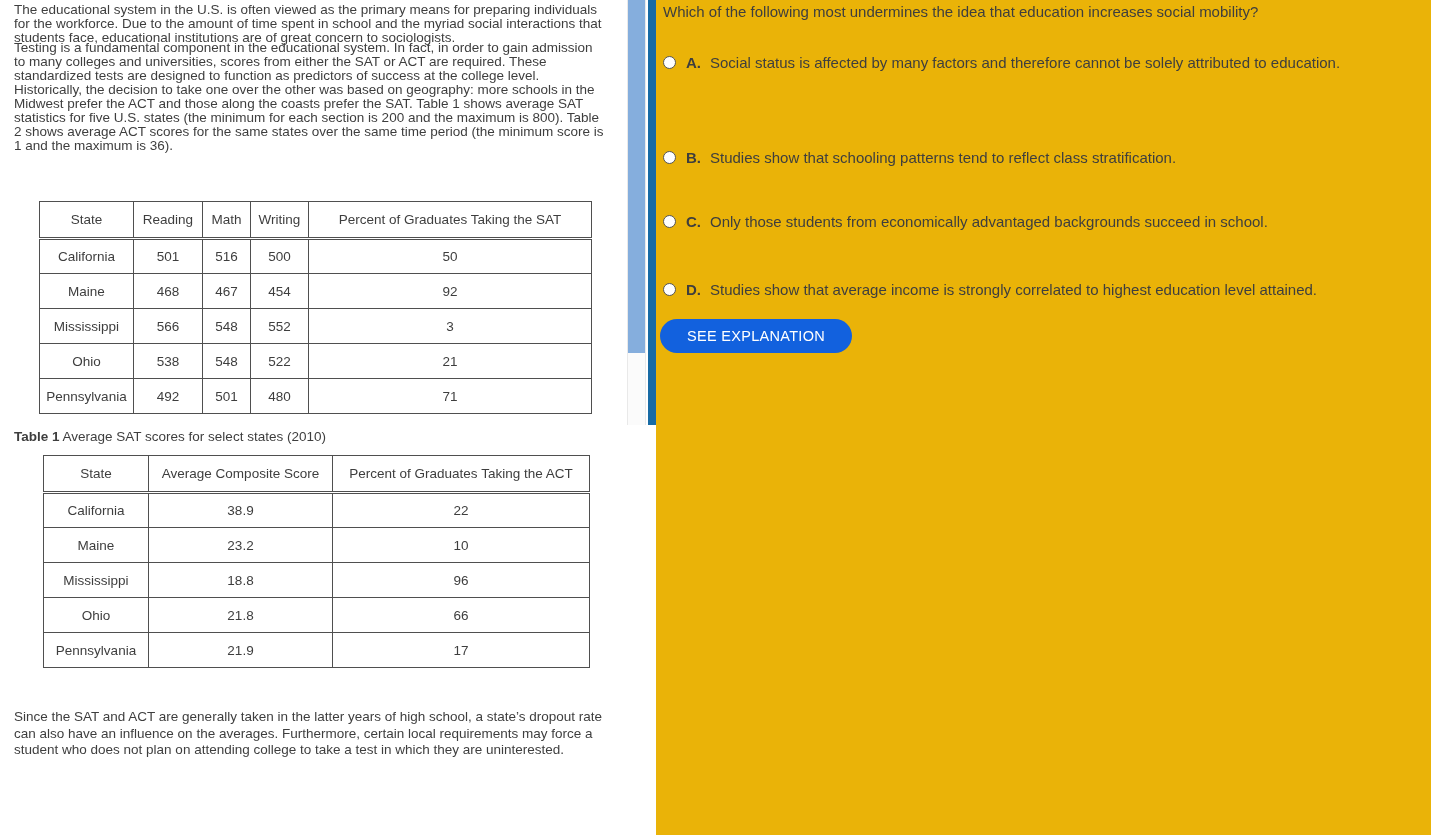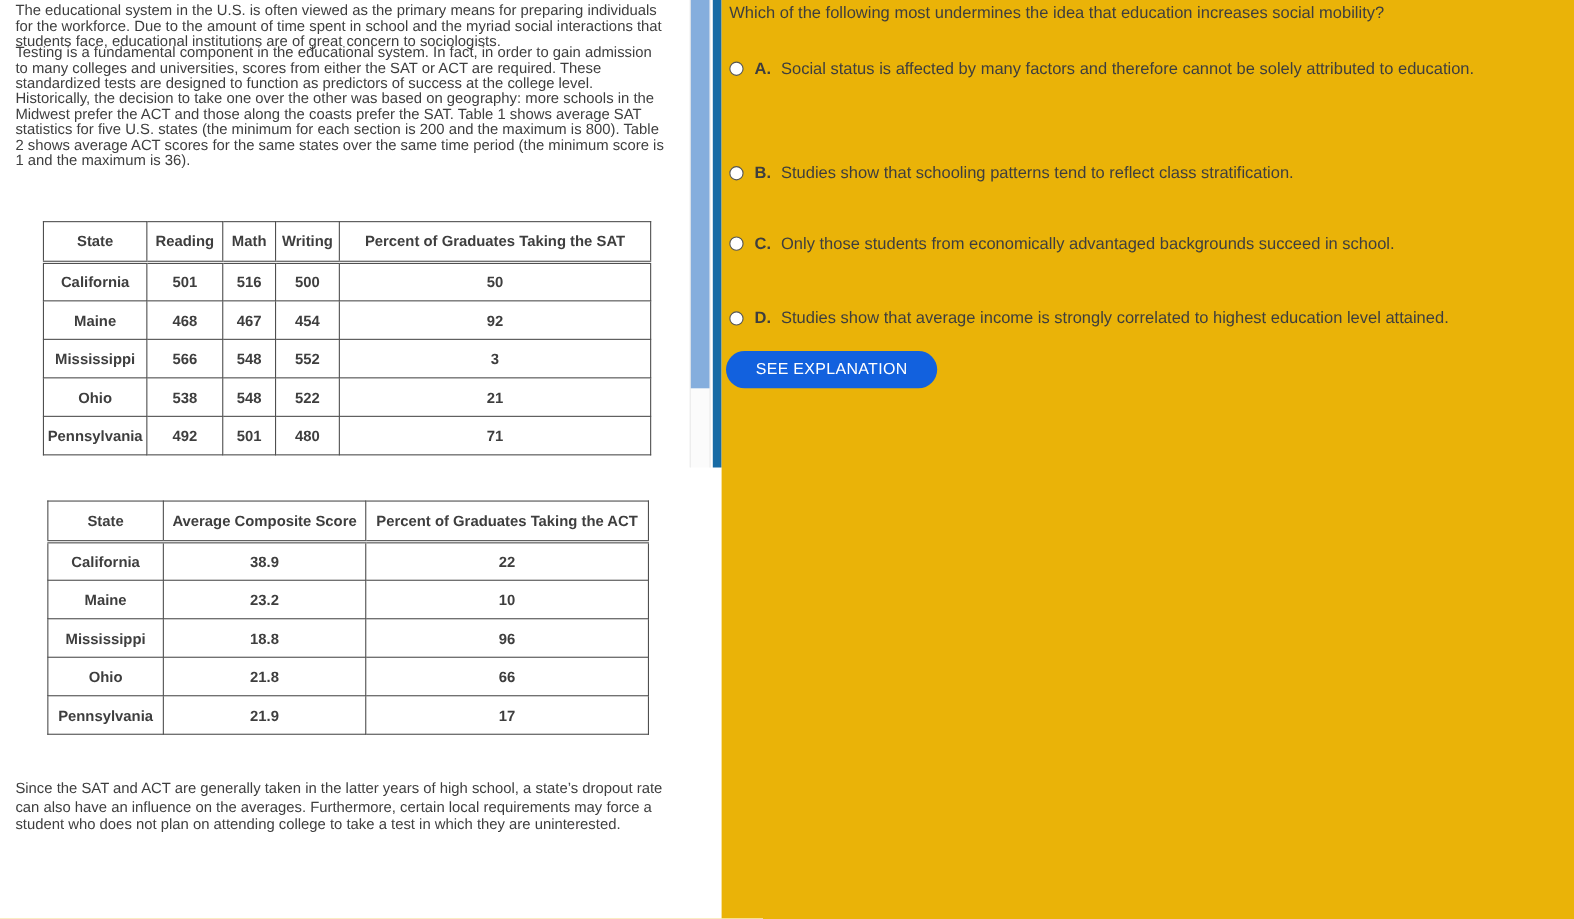--- a/index.html
+++ b/index.html
@@ -16,21 +16,21 @@
   
   .left-panel{position:absolute;left:0;top:0;width:627px;height:619px;background:#fff;}
   .para{position:absolute;left:14px;width:592px;font-size:13.5px;line-height:14px;color:var(--text-color);}
   .para.p1{top:3px;}
   .para.p2{top:41px;}
   .para.p3{top:709px;line-height:16.5px;}
   .para.p4{top:780px;line-height:16.5px;}
 
   table{border-collapse:collapse;table-layout:fixed;position:absolute;background:#fff;}
   th,td{border:1px solid var(--table-border);text-align:center;vertical-align:middle;
-        font-size:13.5px;color:var(--text-color);font-weight:bold;overflow:hidden;}
+        font-size:13.5px;color:var(--text-color);font-weight:normal;overflow:hidden;}
   th{height:37px;}
   td{height:35px;}
   thead th{border-bottom:3px double var(--table-border);}
   .t1{left:39px;top:201px;width:552px;}
   .t2{left:43px;top:455px;width:546px;}
 
   .caption{position:absolute;left:14px;width:592px;font-size:13.5px;color:var(--text-color);}
   .caption b{font-weight:bold;}
   .cap1{top:429px;}
   .cap2{top:683px;}
@@ -115,20 +115,21 @@
       </tr>
       <tr>
         <td>Pennsylvania</td>
         <td>492</td>
         <td>501</td>
         <td>480</td>
         <td>71</td>
       </tr>
     </tbody>
   </table>
+  <p class="caption cap1"><b>Table 1</b> <span>Average SAT scores for select states (2010)</span></p>
 
   <table class="t2">
     <colgroup>
         <col style="width:105px">
         <col style="width:184px">
         <col style="width:257px">
       </colgroup>
     <thead>
       <tr>
         <th>State</th>

